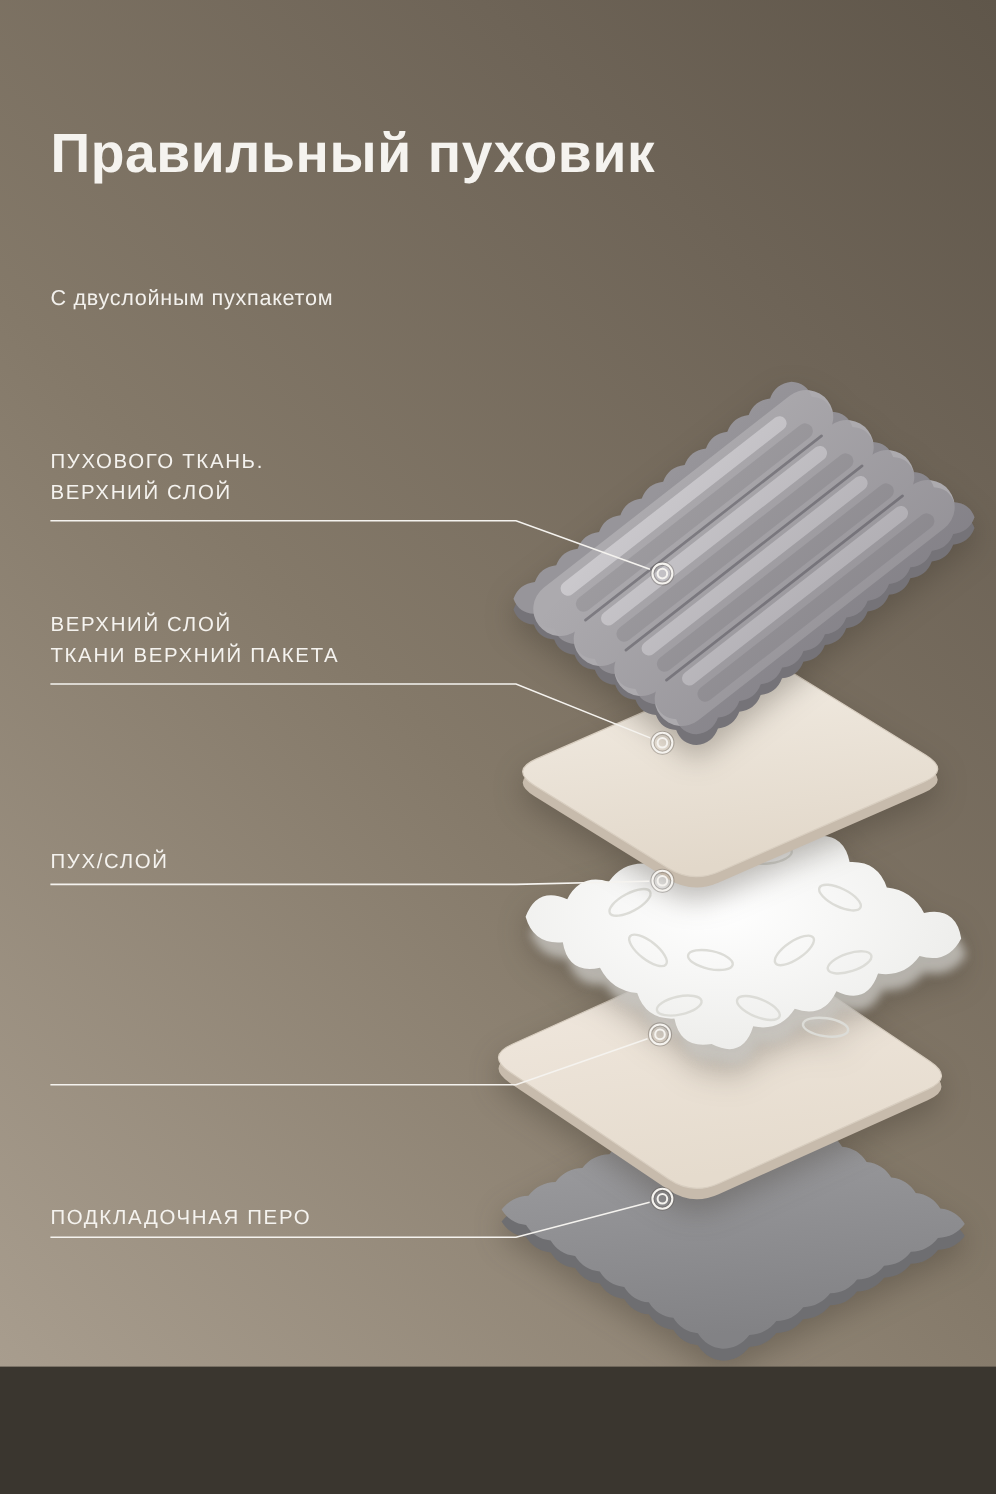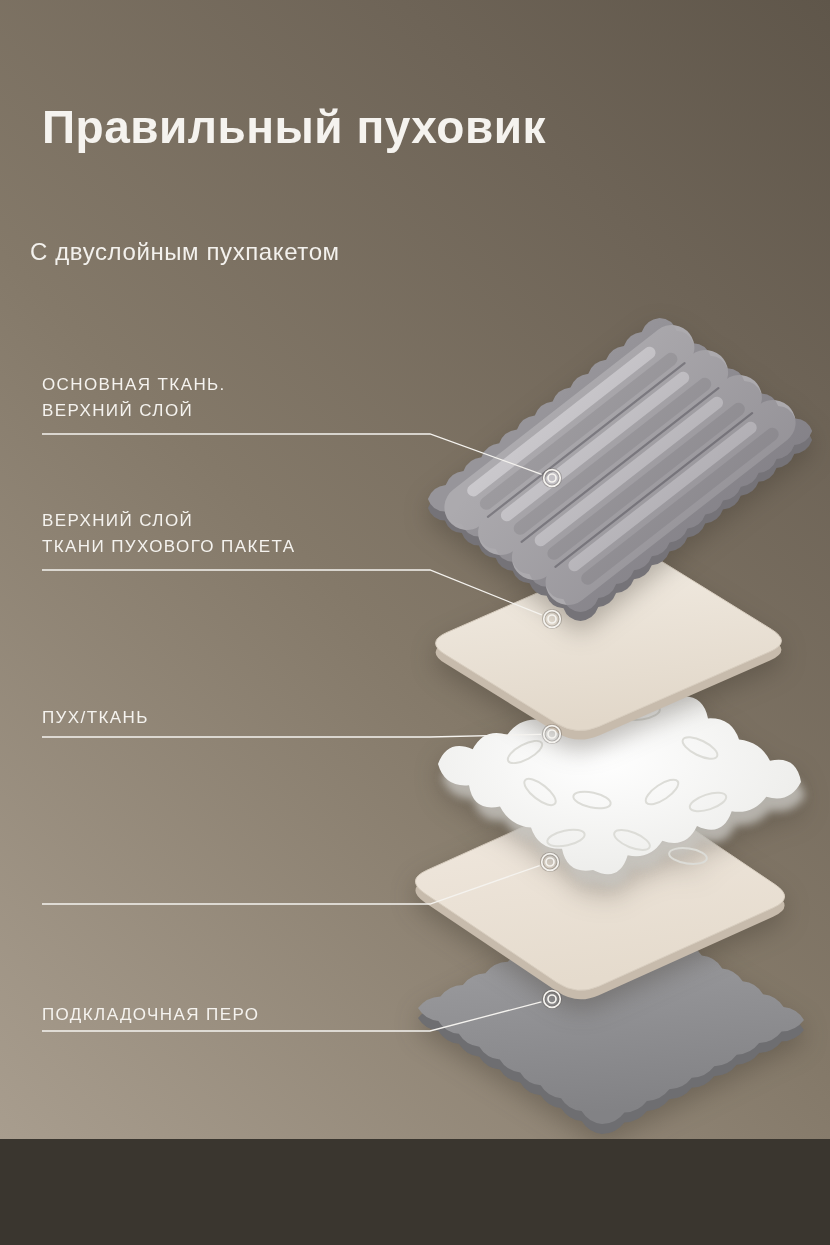--- a/index.html
+++ b/index.html
@@ -6,22 +6,22 @@
   .page{
     position:relative;width:830px;height:1139px;overflow:hidden;
     font-family:"Liberation Sans","DejaVu Sans",sans-serif;
     background:linear-gradient(225deg,#5f564a 0%,#6e6457 22%,#847969 55%,#a89d8e 100%);
   }
   .title{
     position:absolute;left:42px;top:98px;color:#f5f3ef;
     font-size:46px;font-weight:600;letter-spacing:.5px;line-height:1.28;white-space:nowrap;
   }
   .subtitle{
-    position:absolute;left:30px;top:238px;color:#f3f1ed;
-    font-size:24px;font-weight:400;letter-spacing:.6px;white-space:nowrap;
+    position:absolute;left:42px;top:238px;color:#f3f1ed;
+    font-size:18px;font-weight:400;letter-spacing:.6px;white-space:nowrap;
   }
   .label{
     position:absolute;left:42px;color:#f5f3ef;
     font-size:17px;font-weight:500;letter-spacing:1.4px;line-height:1.5;white-space:nowrap;
   }
   svg.diagram{position:absolute;left:0;top:0;width:830px;height:1245px;}
   .lead{fill:none;stroke:#f5f3ef;stroke-width:1.3;}
   .marker circle.ring{fill:none;stroke:#f5f3ef;stroke-width:1.7;}
   .marker circle.halo{fill:none;stroke:rgba(80,74,66,.30);stroke-width:3.6;}
   .layer{filter:drop-shadow(0 10px 12px rgba(55,49,41,.32));}
@@ -150,29 +150,29 @@
       </g>
     </g>
   </svg>
 
   <div class="title">
     <div>Правильный пуховик</div>
   </div>
   <div class="subtitle">С двуслойным пухпакетом</div>
 
   <div class="label" style="top:372px">
-    <div>ОСНОВНАЯ ТКАНЬ.</div>
+    <div>ПУХОВОГО ТКАНЬ.</div>
     <div>ВЕРХНИЙ СЛОЙ</div>
   </div>
   <div class="label" style="top:508px">
     <div>ВЕРХНИЙ СЛОЙ</div>
-    <div>ТКАНИ ПУХОВОГО ПАКЕТА</div>
+    <div>ТКАНИ ВЕРХНИЙ ПАКЕТА</div>
   </div>
   <div class="label" style="top:705px">
-    <div>ПУХ/ТКАНЬ</div>
+    <div>ПУХ/СЛОЙ</div>
   </div>
   <div class="label" style="top:843px">
   </div>
   <div class="label" style="top:1002px">
     <div>ПОДКЛАДОЧНАЯ ПЕРО</div>
   </div>
 
 </div>
 
 </body></html>

